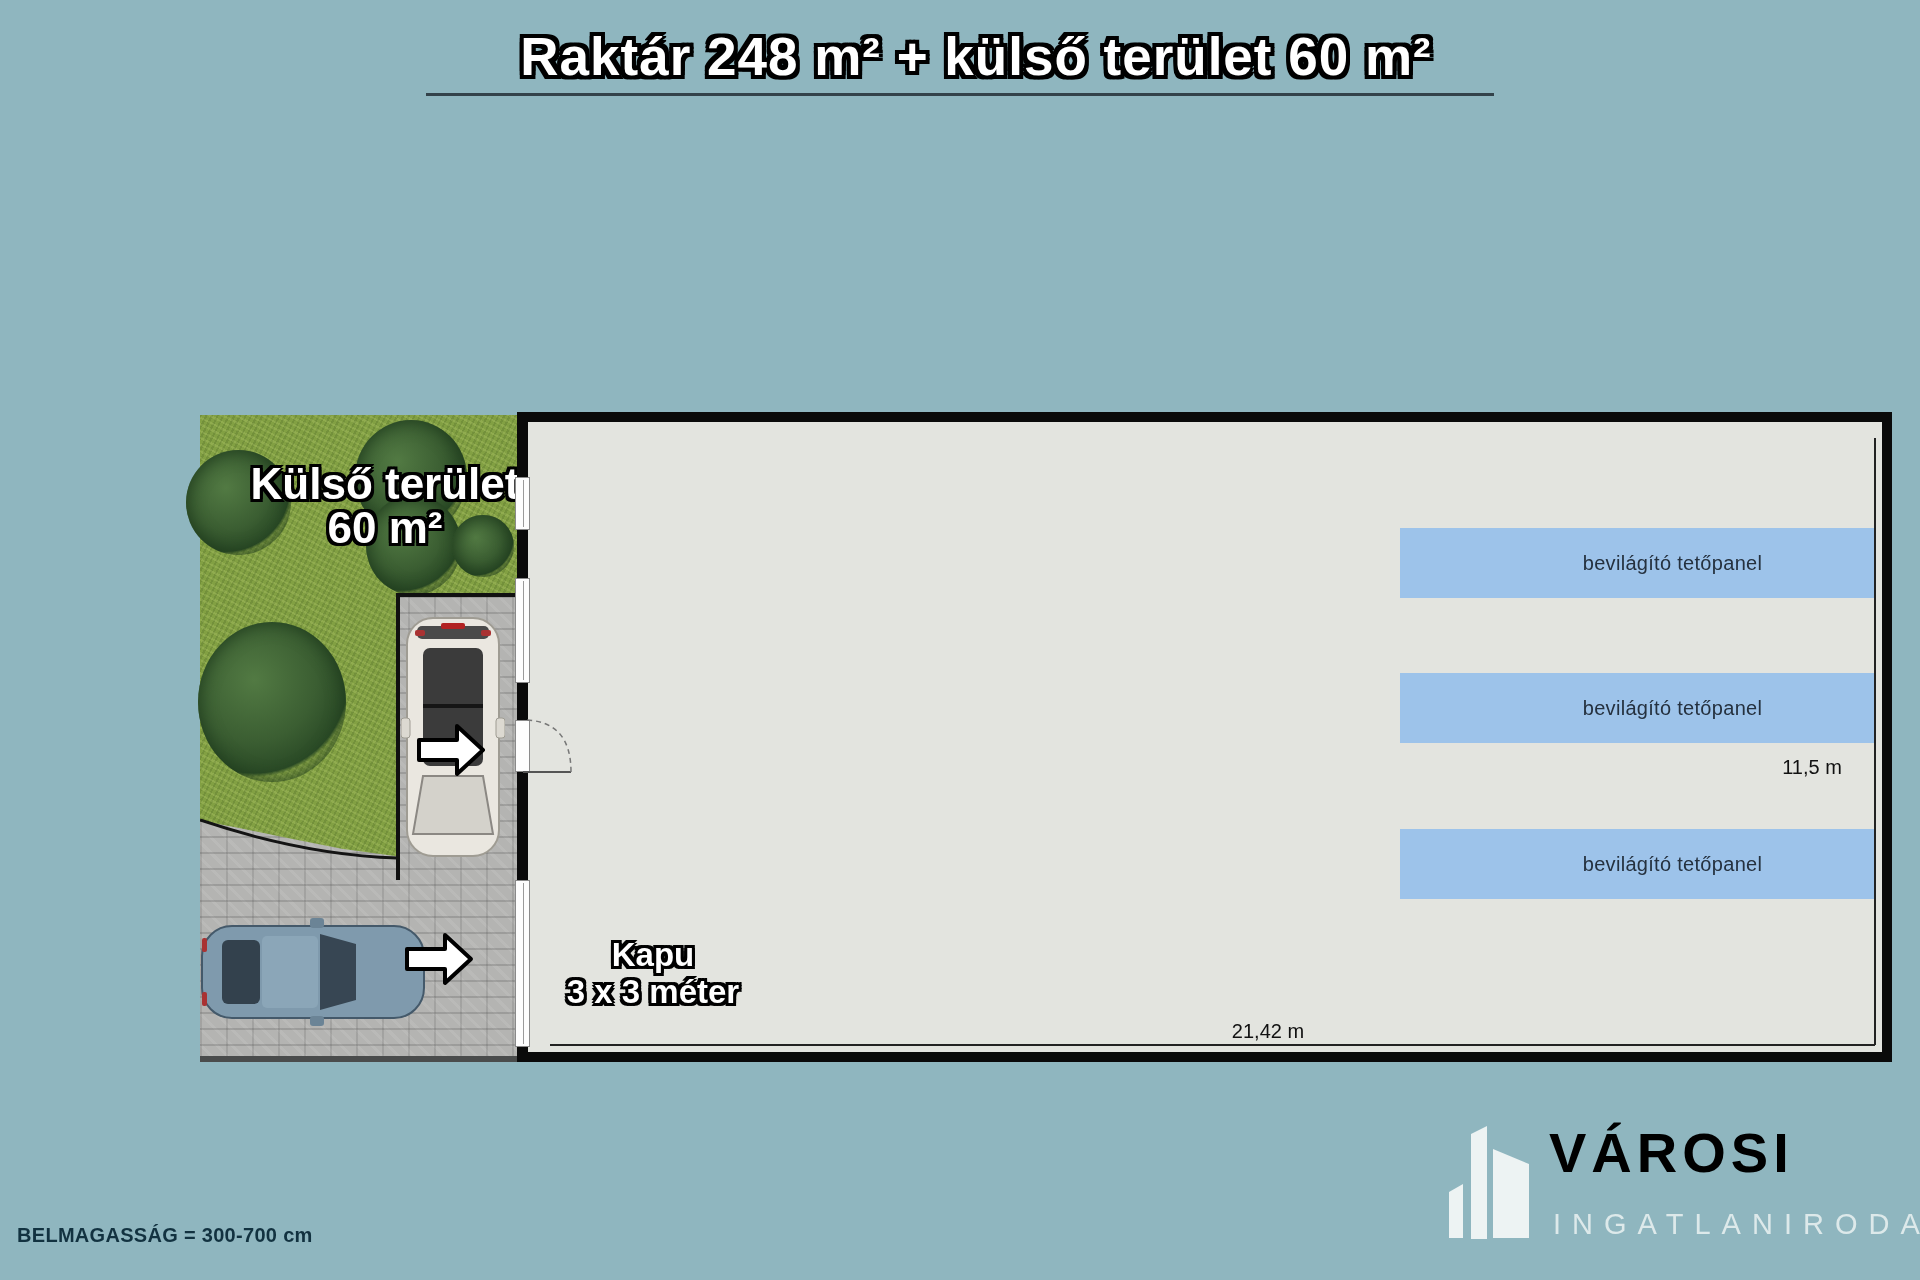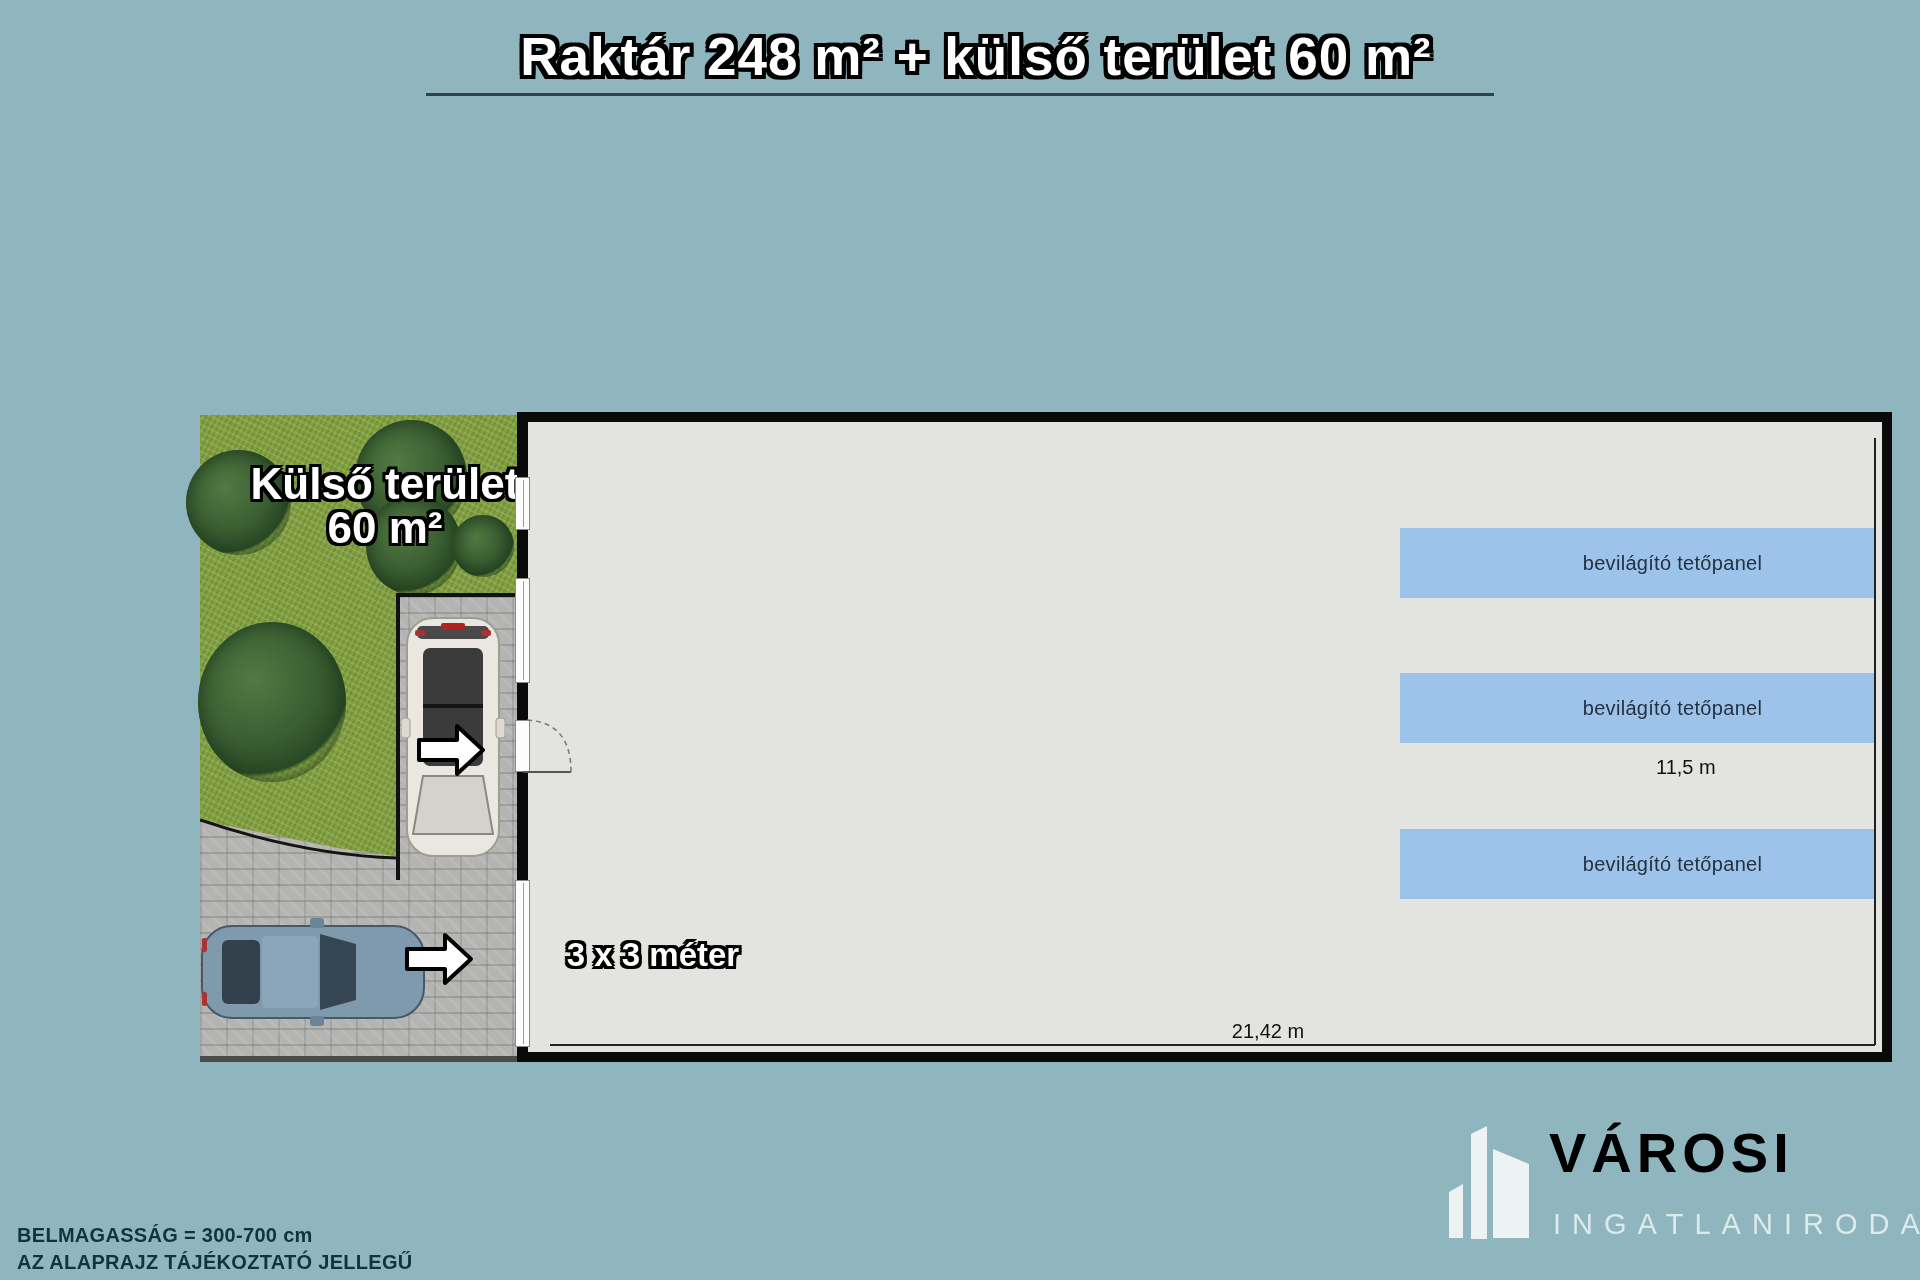--- a/index.html
+++ b/index.html
@@ -159,31 +159,31 @@
   </div>
   <div class="abs panel" style="top:673px;">
     <span>bevilágító tetőpanel</span>
   </div>
   <div class="abs panel" style="top:829px;">
     <span>bevilágító tetőpanel</span>
   </div>
 
   <div class="abs dim-line" style="left:1874px;top:438px;width:2px;height:607px;"></div>
   <div class="abs dim-line" style="left:550px;top:1044px;width:1325px;height:2px;"></div>
-  <div class="abs dim-label" style="left:1656px;top:756px;width:100px;text-align:left;">11,5 m</div>
+  <div class="abs dim-label" style="left:1762px;top:756px;width:100px;text-align:center;">11,5 m</div>
   <div class="abs dim-label" style="left:1168px;top:1020px;width:200px;text-align:center;">21,42 m</div>
 
 
   <div class="abs gate-label outline-text">
+    <div>Kapu</div>
     <div>3 x 3 méter</div>
   </div>
 
   <div class="abs notes">
     <div>BELMAGASSÁG = 300-700 cm</div>
-    <div>AZ ALAPRAJZ TÁJÉKOZTATÓ JELLEGŰ</div>
   </div>
 
   <div class="abs brand">
     <svg style="position:absolute;left:0;top:6px;" width="92" height="126" viewBox="0 0 92 126">
       <polygon points="4,74 18,66 18,120 4,120" fill="#edf3f3"></polygon>
       <polygon points="26,16 42,8 42,121 26,121" fill="#edf3f3"></polygon>
       <polygon points="48,31 84,46 84,120 48,120" fill="#edf3f3"></polygon>
     </svg>
     <div class="brand-name">VÁROSI</div>
     <div class="brand-sub">INGATLANIRODA</div>

